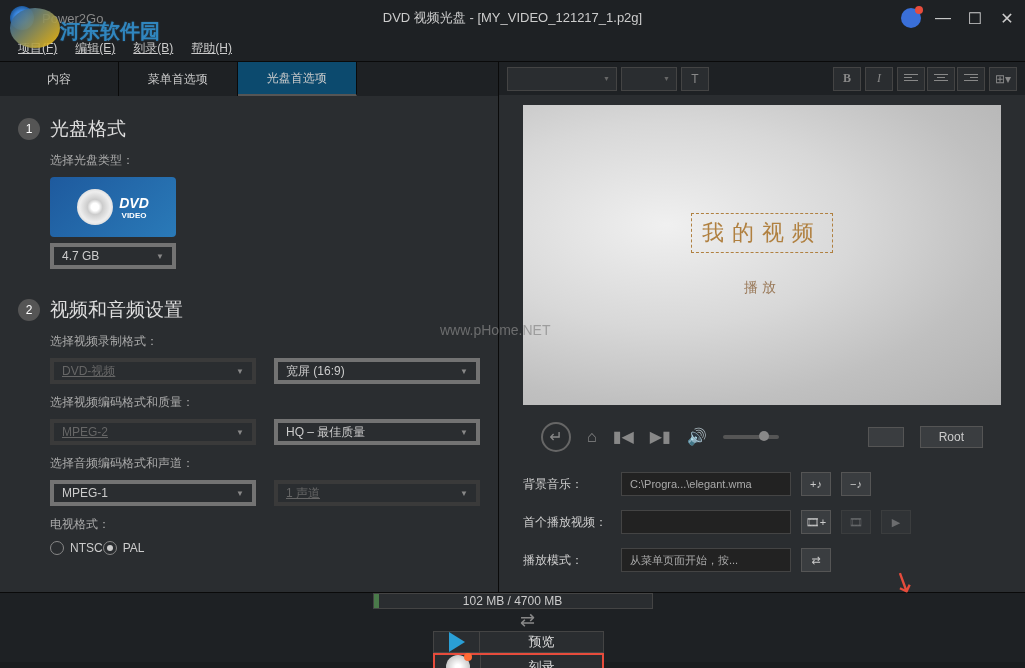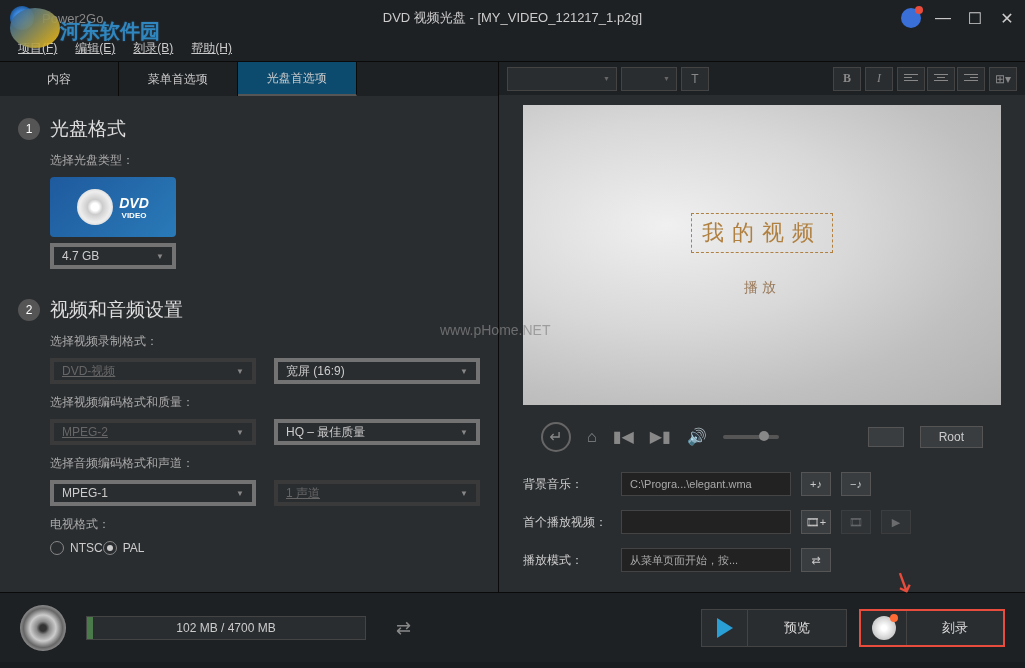--- a/index.html
+++ b/index.html
@@ -77,27 +77,27 @@
 .root-btn { padding: 3px 18px; background: #3a3d40; border: 1px solid #555; color: #ccc; font-size: 12px; cursor: pointer; }
 .chapter-btn { width: 36px; height: 20px; background: #3a3d40; border: 1px solid #555; }
 
 .props { padding: 14px 24px 6px; }
 .prop-row { display: flex; align-items: center; margin-bottom: 14px; gap: 10px; }
 .prop-label { width: 88px; color: #ccc; font-size: 12px; }
 .prop-value { flex: 1; height: 24px; background: #222; border: 1px solid #444; display: flex; align-items: center; padding: 0 8px; color: #aaa; font-size: 11px; max-width: 170px; }
 .prop-btn { width: 30px; height: 24px; background: #3a3d40; border: 1px solid #555; display: flex; align-items: center; justify-content: center; color: #ccc; font-size: 11px; cursor: pointer; }
 .prop-btn.disabled { opacity: 0.4; }
 
-.bottom-bar { height: 70px; background: #1e2124; display: flex; align-items: center; padding: 0 20px; border-top: 1px solid #0a0a0a; }
+.bottom-bar { height: 70px; background: #1e2124; display: flex; align-items: center; padding: 0 20px; border-top: 1px solid #0a0a0a; flex-direction: column; }
 .disc-big { width: 46px; height: 46px; border-radius: 50%; background: radial-gradient(circle, #333 10%, #888 20%, #ccc 40%, #666 60%, #aaa 80%, #555 100%); margin-right: 20px; }
 .size-bar { width: 280px; height: 24px; background: #2a2d30; border: 1px solid #444; display: flex; align-items: center; justify-content: center; color: #ccc; font-size: 12px; position: relative; }
 .size-fill { position: absolute; left: 0; top: 0; bottom: 0; width: 2%; background: #4a7a4a; }
 .swap-icon { margin-left: 30px; color: #888; font-size: 18px; cursor: pointer; }
 .bottom-spacer { flex: 1; }
-.action-btn { width: 146px; height: 38px; background: #2a2d30; border: 1px solid #444; display: flex; align-items: center; color: #ddd; font-size: 13px; cursor: pointer; margin-left: 12px; }
+.action-btn { width: 171px; height: 38px; background: #2a2d30; border: 1px solid #444; display: flex; align-items: center; color: #ddd; font-size: 13px; cursor: pointer; margin-left: 12px; }
 .action-btn .icon-part { width: 46px; display: flex; align-items: center; justify-content: center; border-right: 1px solid #444; height: 100%; }
 .action-btn .label-part { flex: 1; text-align: center; }
 .play-tri { width: 0; height: 0; border-left: 16px solid #2a9fd6; border-top: 10px solid transparent; border-bottom: 10px solid transparent; }
 .burn-disc { width: 24px; height: 24px; border-radius: 50%; background: radial-gradient(circle, #fff 15%, #ddd 50%, #aaa 100%); position: relative; }
 .burn-disc::after { content: ''; position: absolute; top: -2px; right: -2px; width: 8px; height: 8px; background: #ff6b35; border-radius: 50%; }
 .burn-highlight { border: 2px solid #e74c3c !important; }
 .red-arrow { position: absolute; right: 110px; bottom: 70px; color: #e74c3c; font-size: 28px; transform: rotate(25deg); z-index: 50; }
 
 .align-icon { display: inline-block; width: 14px; height: 10px; }
 .align-icon span { display: block; height: 1px; background: #888; margin-bottom: 2px; }

